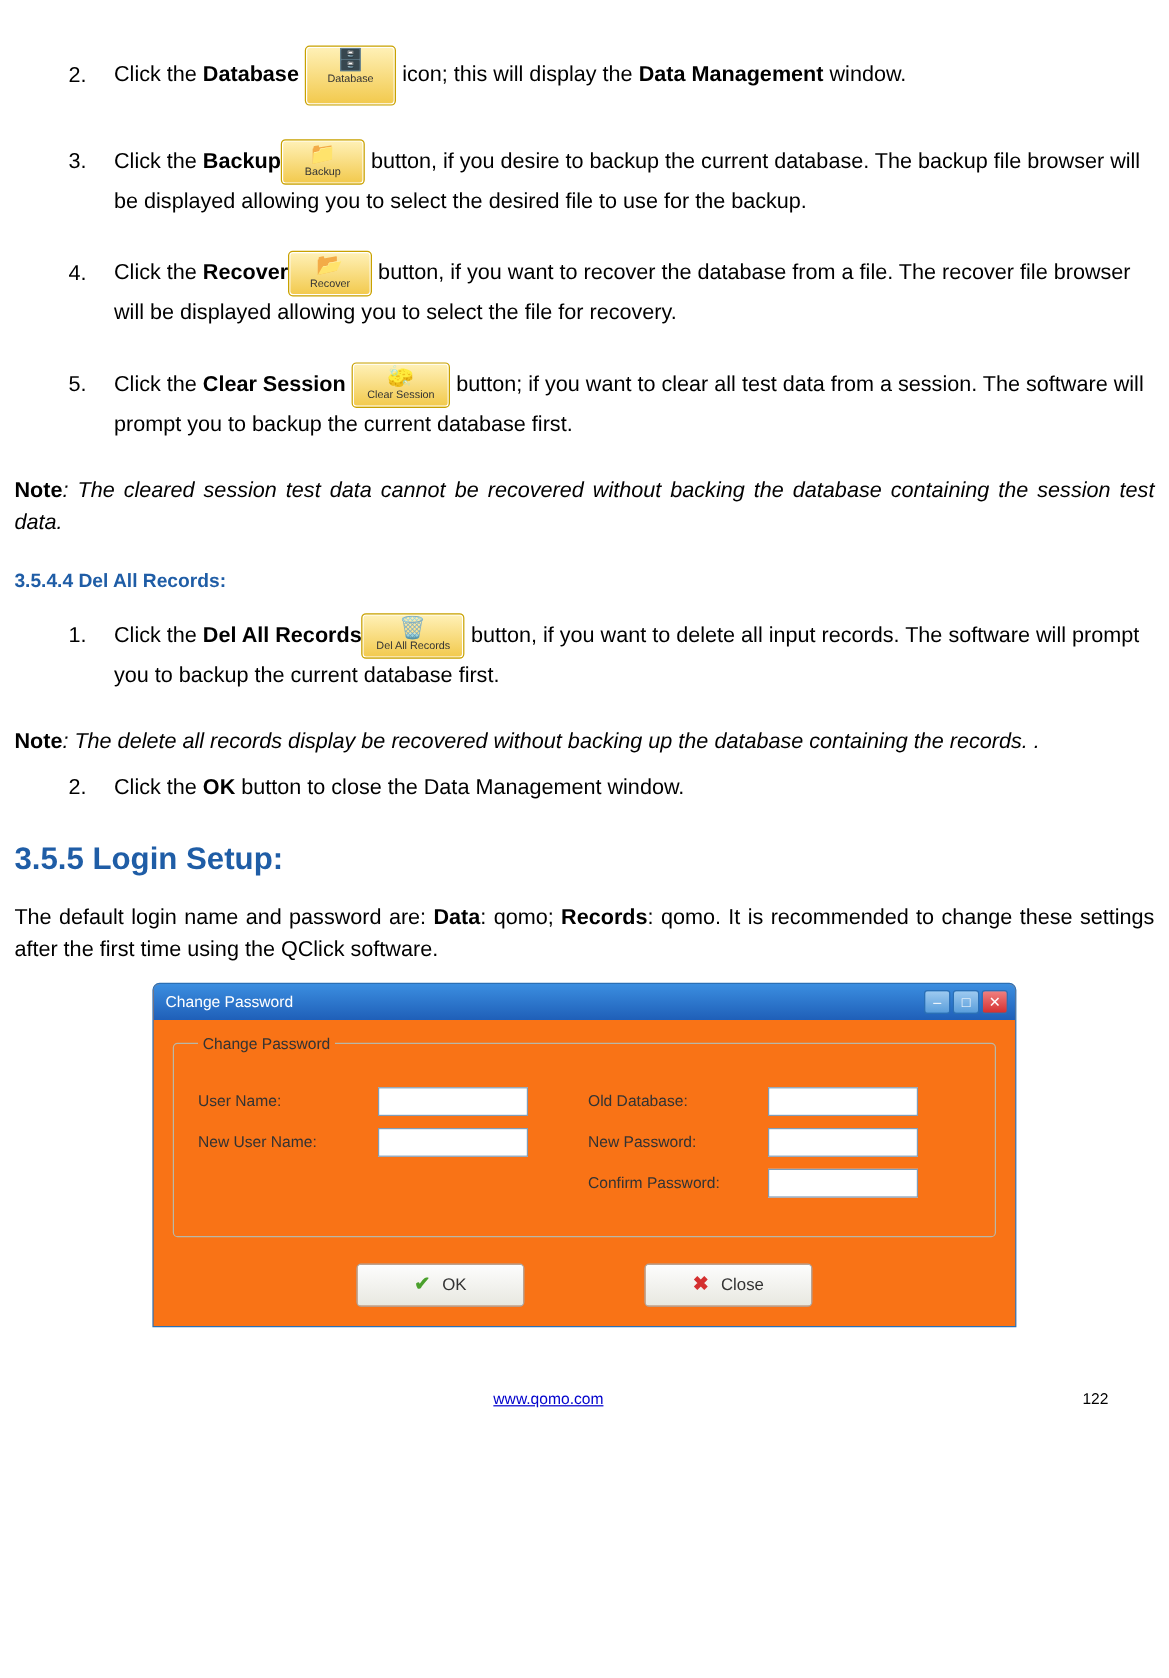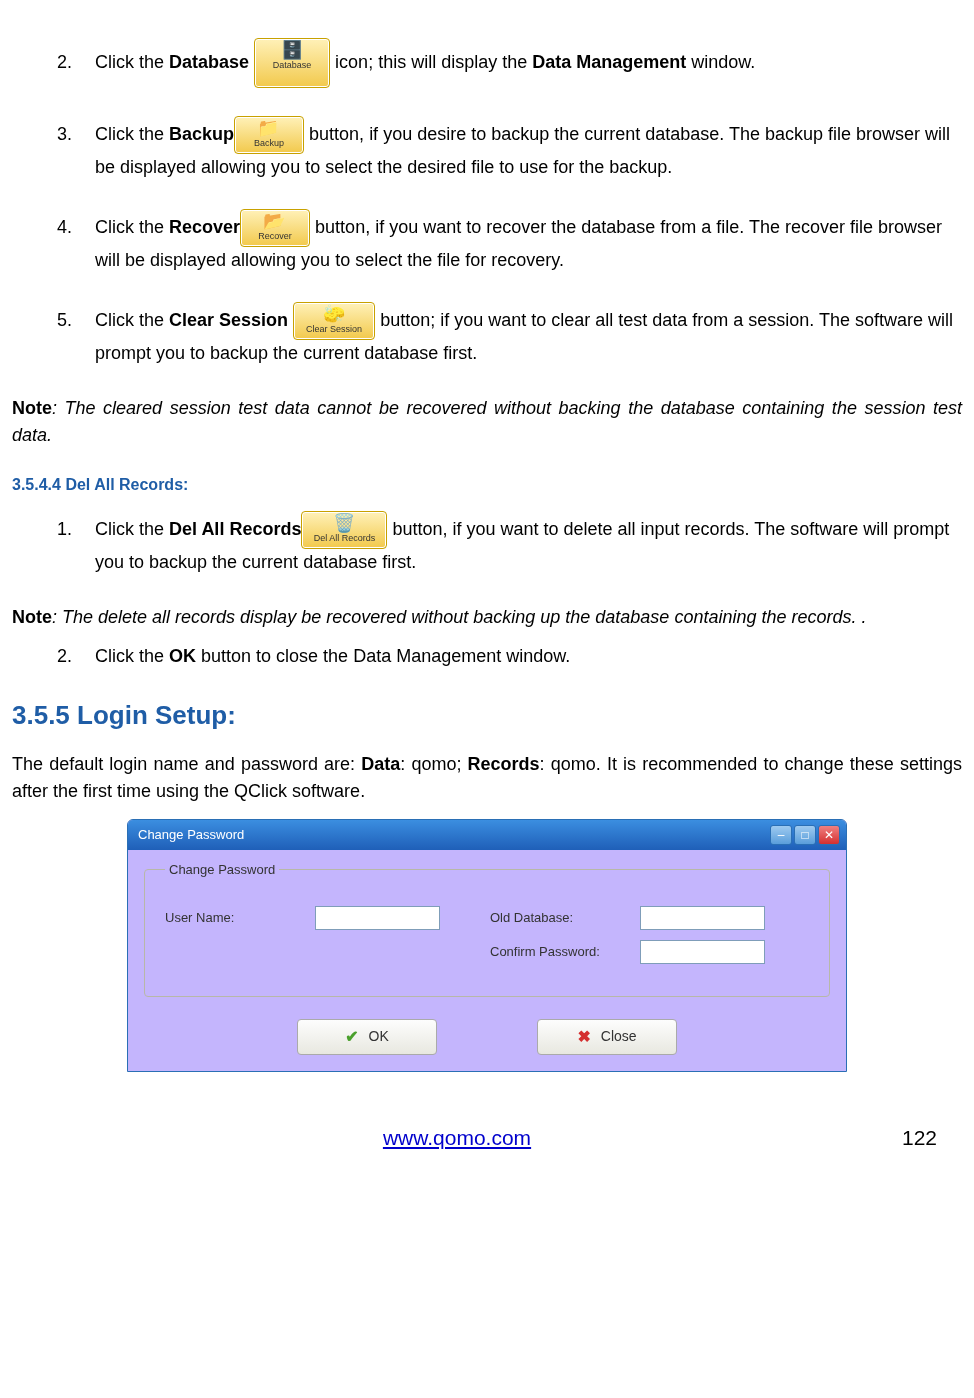--- a/index.html
+++ b/index.html
@@ -54,21 +54,21 @@
       font-size: 18px;
       margin-bottom: 2px;
     }
     .btn-icon .lbl { display: block; font-size: 9px; }
     .dialog-wrap {
       margin: 14px auto 30px auto;
       width: 720px;
     }
     .dialog {
       border: 1px solid #2a6fb5;
-      background: #c4b5fd;
+      background: #f97316;
       font-family: Tahoma, Arial, sans-serif;
       font-size: 13px;
       border-radius: 6px 6px 0 0;
       overflow: hidden;
     }
     .titlebar {
       background: linear-gradient(#3b8ee0, #1f5fb8);
       color: #fff;
       padding: 4px 6px 4px 10px;
       display: flex;
@@ -119,21 +119,21 @@
       background: linear-gradient(#fdfdfd,#e8e8e0);
       padding: 0 14px;
       font-size: 14px; color: #333;
       justify-content: center;
     }
     .dlg-btn .chk { color: #4aa02c; font-weight: bold; font-size: 16px; }
     .dlg-btn .cls { color: #d43030; font-weight: bold; font-size: 16px; }
     .footer {
       display: flex;
       padding-top: 20px;
-      font-size: 21px;
+      font-size: 13px;
     }
     .footer .link {
       flex: 1;
       text-align: center;
       color: #0000cc;
       text-decoration: underline;
     }
     .footer .pg { width: 60px; padding-right: 10px; }
     .just { text-align: justify; }
   </style>
@@ -206,20 +206,27 @@
       <fieldset>
         <legend>Change Password</legend>
         <div class="row">
           <label>User Name:</label>
           <input type="text" style="">
           <div class="spacer"></div>
           <label>Old Database:</label>
           <input type="password" style="">
         </div>
         <div class="row">
+          <label>New User Name:</label>
+          <input type="text" style="">
+          <div class="spacer"></div>
+          <label>New Password:</label>
+          <input type="password" style="">
+        </div>
+        <div class="row">
           <label></label>
           <span style="width:125px;"></span>
           <div class="spacer"></div>
           <label>Confirm Password:</label>
           <input type="password" style="">
         </div>
       </fieldset>
       <div class="dlg-btns">
         <div class="dlg-btn">
           <span class="chk">✔</span>

